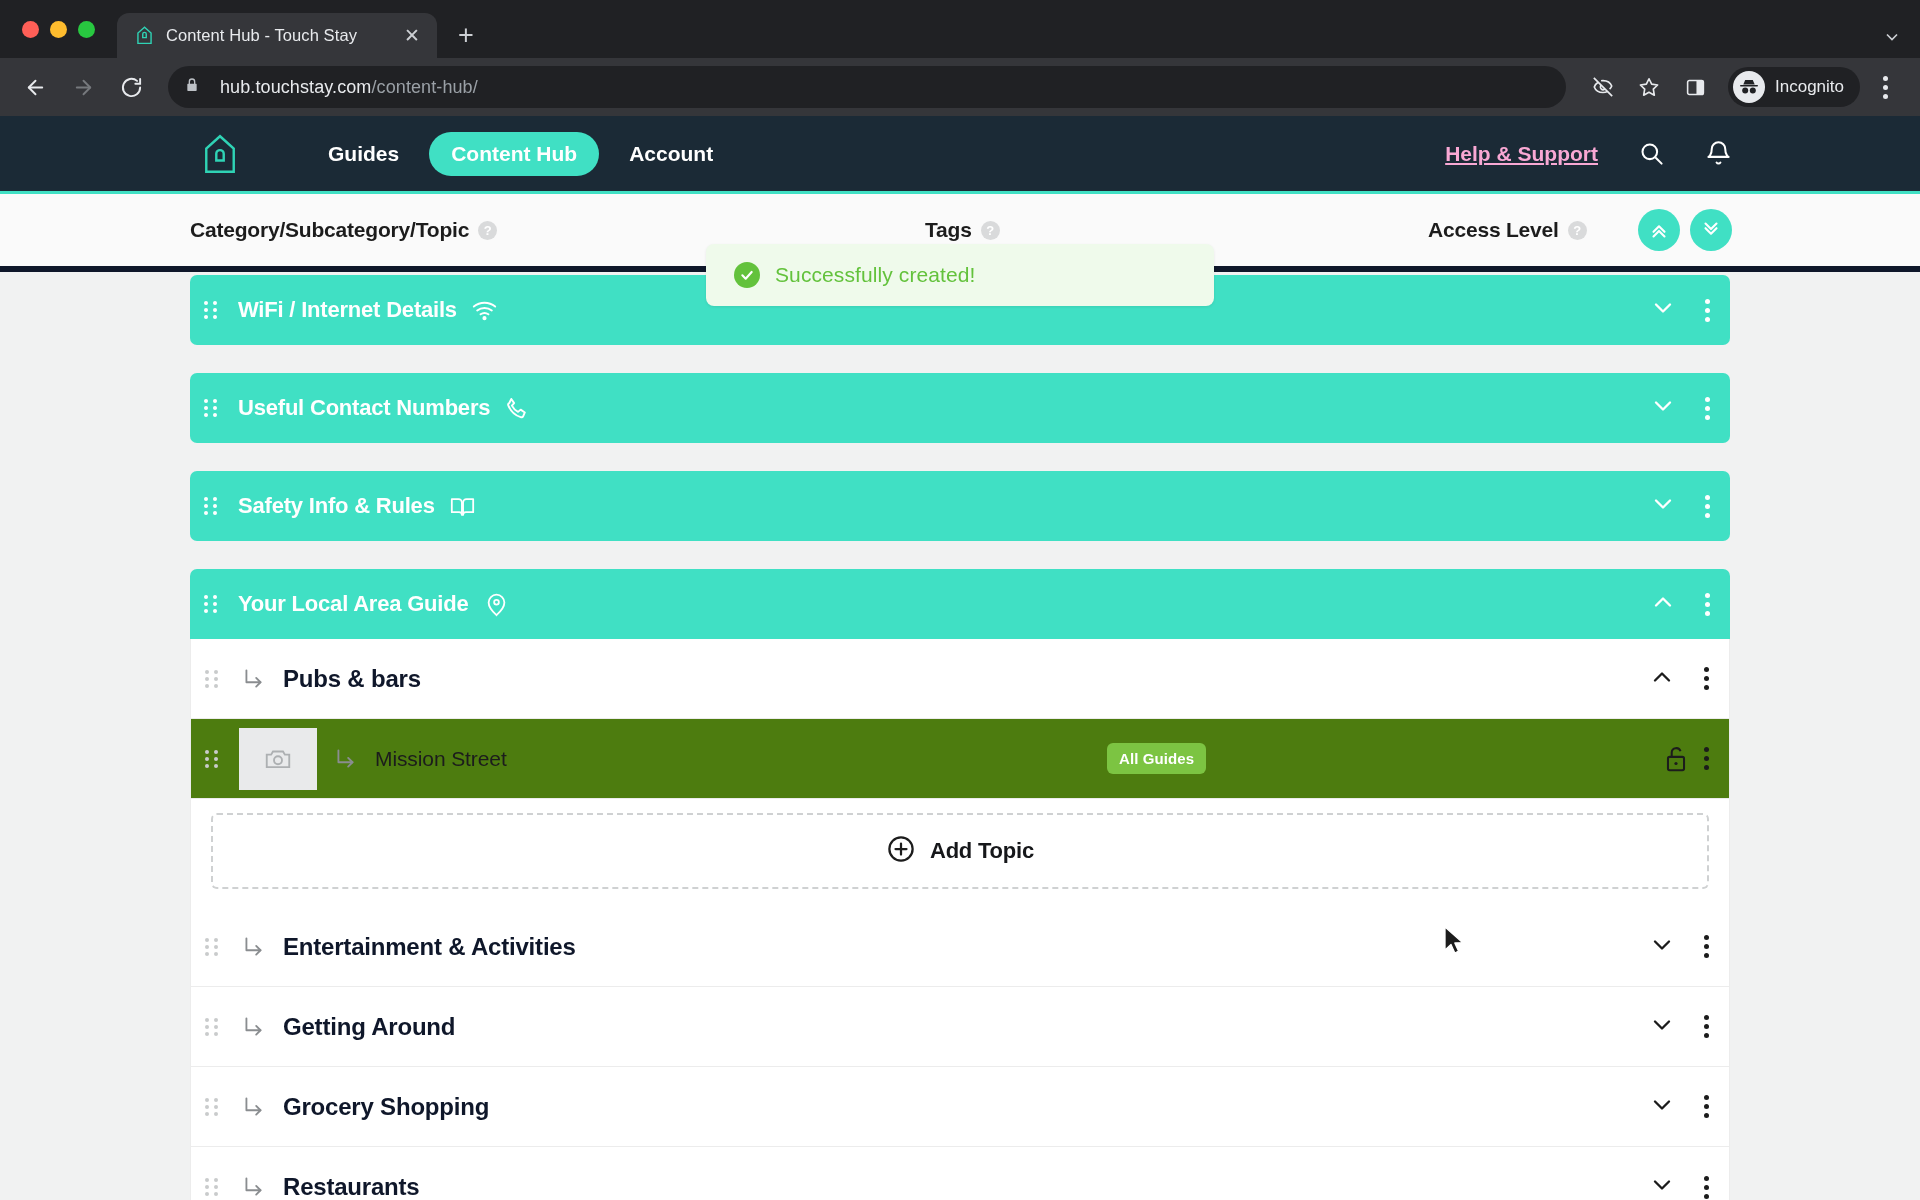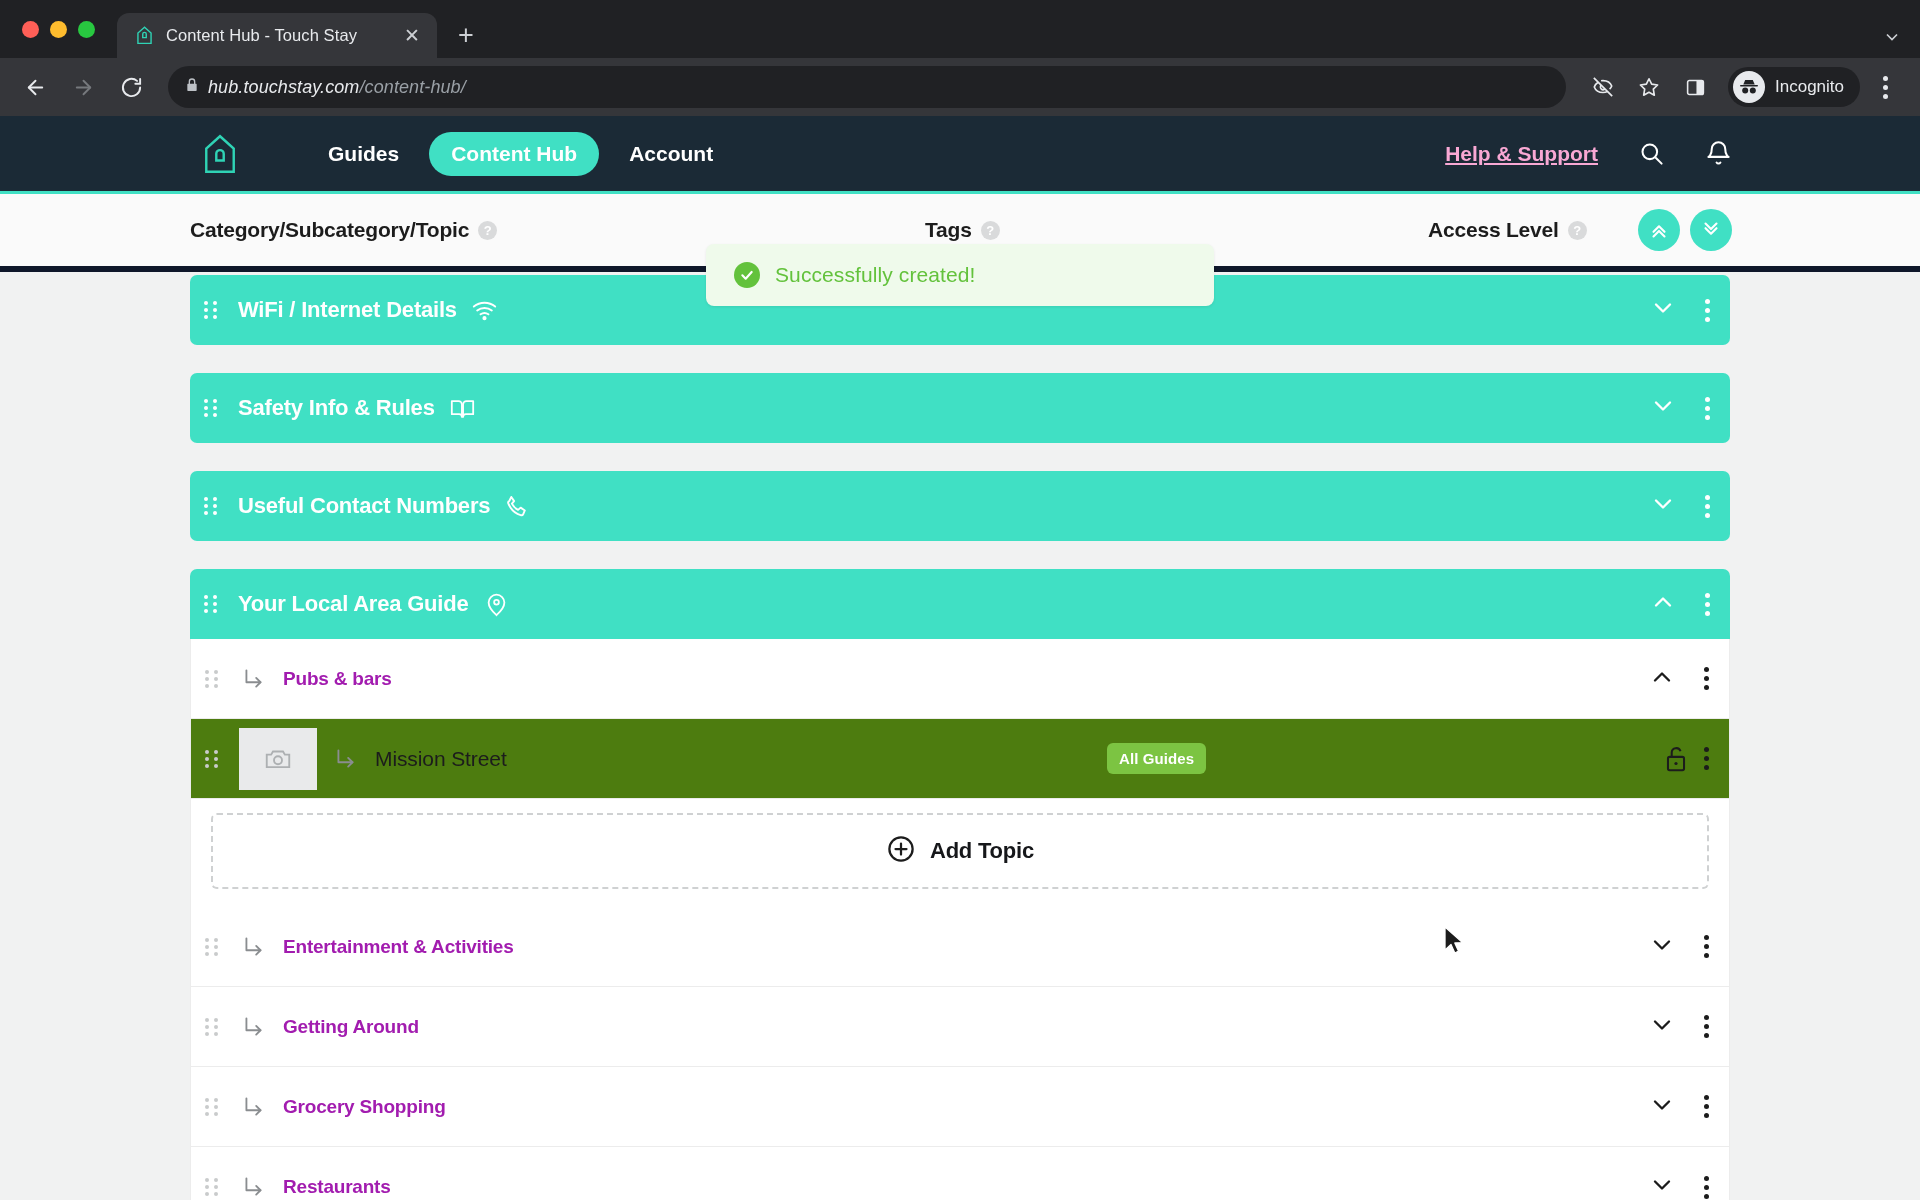--- a/index.html
+++ b/index.html
@@ -32,21 +32,21 @@
   .tab-close { width: 26px; height: 26px; display:flex; align-items:center; justify-content:center; color:#cdd0d4; font-size: 19px; border-radius: 50%; }
   .newtab { width: 40px; height: 40px; display:flex; align-items:center; justify-content:center; color:#cdd0d4; font-size: 27px; margin-left: 9px; margin-bottom: 3px;}
   .tabstrip-right { margin-left:auto; display:flex; align-items:center; padding: 0 18px 6px 0; }
   .chev-down-chrome { color:#cdd0d4; font-size: 18px; }
 
   .toolbar { height: 58px; background:#35363a; display:flex; align-items:center; padding: 0 14px; gap: 6px; }
   .tb-btn { width: 42px; height: 42px; border-radius:50%; display:flex; align-items:center; justify-content:center; color:#e8eaed; }
   .tb-btn.fwd { color:#76797d; }
   .omnibox {
     flex:1; height: 42px; background:#202124; border-radius: 21px; display:flex; align-items:center;
-    padding: 0 16px; margin: 0 10px; gap: 8px; font-style: italic;
+    padding: 0 16px; margin: 0 10px; gap: 20px;
   }
   .omni-url { font-size: 18px; color:#e8eaed; white-space:nowrap; letter-spacing:.1px; }
   .omni-url .path { color:#9aa0a6; }
   .tb-right { display:flex; align-items:center; gap: 4px; }
   .incognito-pill {
     height:40px; background:#202124; border-radius: 20px; display:flex; align-items:center; gap:10px;
     padding: 0 16px 0 5px; margin-left: 8px;
   }
   .incog-avatar { width:32px; height:32px; border-radius:50%; background:#e8eaed; display:flex; align-items:center; justify-content:center; }
   .incognito-label { color:#e8eaed; font-size:17px; }
@@ -104,21 +104,21 @@
   .cat-icon { margin-left: 14px; display:flex; align-items:center; }
   .row-actions { margin-left:auto; display:flex; align-items:center; gap: 28px; }
 
   .group { background:#fff; border-radius: 0 0 7px 7px; margin-bottom: 28px; overflow:hidden; border:1px solid #ececec; border-top:none;}
   .sub-row {
     height: 80px; display:flex; align-items:center; padding: 0 20px 0 14px; background:#fff;
     border-bottom: 1px solid #ececec; position:relative;
   }
   .sub-row:last-child { border-bottom:none; }
   .arrow-ico { margin-left: 16px; display:flex; align-items:center; flex:0 0 auto; }
-  .sub-title { font-size: 19px; font-weight: 700; color:#a21caf; margin-left: 16px; letter-spacing:-.2px; }
+  .sub-title { font-size: 24px; font-weight: 700; color:#0f172a; margin-left: 16px; letter-spacing:-.2px; }
 
   .topic-row {
     height: 80px; display:flex; align-items:center; padding-left: 14px; padding-right: 20px;
     background:#4d7c0f; border-bottom:1px solid #ececec; position:relative;
   }
   .thumb { width: 78px; height: 62px; background:#e9eaeb; display:flex; align-items:center; justify-content:center; margin-left: 14px; flex:0 0 78px;}
   .topic-title { font-size: 21px; color:#1c1c1c; margin-left: 16px; letter-spacing:-.1px; }
   .tag-badge {
     position:absolute; left: 916px; background:#7cc442; color:#fff; font-size: 15px; font-weight: 700;
     padding: 7px 12px; border-radius: 6px; letter-spacing:.1px;
@@ -353,58 +353,58 @@
             </span>
           <span class="grip-row">
               <i class="grip-d"></i>
               <i class="grip-d"></i>
             </span>
           <span class="grip-row">
               <i class="grip-d"></i>
               <i class="grip-d"></i>
             </span>
         </span>
+        <span class="cat-title">Useful Contact Numbers</span>
+        <span class="cat-icon">
+          <svg width="27" height="27" viewBox="0 0 24 24" fill="none" stroke="#fff" stroke-width="1.7" stroke-linejoin="round">
+              <path d="M6.5 3.5 9 7.2l-2 2.3a12.5 12.5 0 0 0 5.5 5.5l2.3-2 3.7 2.5-1.4 3.2c-.4.9-1.4 1.3-2.3 1C9.8 18.2 5.8 14.2 3.8 9.2c-.3-.9.1-1.9 1-2.3l1.7-3.4Z"></path>
+            </svg>
+        </span>
+        <span class="row-actions">
+          <span><svg width="28" height="28" viewBox="0 0 24 24" fill="none" stroke="#fff" stroke-width="2" stroke-linecap="round" stroke-linejoin="round">
+                <path d="m6 9 6 6 6-6"></path>
+              </svg></span>
+          <span class="kebab">
+              <span></span>
+              <span></span>
+              <span></span>
+            </span>
+        </span>
+      </div>
+
+      <div class="cat-row">
+        <span class="grip">
+          <span class="grip-row">
+              <i class="grip-d"></i>
+              <i class="grip-d"></i>
+            </span>
+          <span class="grip-row">
+              <i class="grip-d"></i>
+              <i class="grip-d"></i>
+            </span>
+          <span class="grip-row">
+              <i class="grip-d"></i>
+              <i class="grip-d"></i>
+            </span>
+        </span>
         <span class="cat-title">Safety Info &amp; Rules</span>
         <span class="cat-icon">
           <svg width="27" height="27" viewBox="0 0 24 24" fill="none" stroke="#fff" stroke-width="1.6" stroke-linejoin="round">
               <path d="M2.5 5.5h6a3 3 0 0 1 3 3v11a2.5 2.5 0 0 0-2.5-2.5h-6.5V5.5Z"></path>
               <path d="M21.5 5.5h-6a3 3 0 0 0-3 3v11a2.5 2.5 0 0 1 2.5-2.5h6.5V5.5Z"></path>
-            </svg>
-        </span>
-        <span class="row-actions">
-          <span><svg width="28" height="28" viewBox="0 0 24 24" fill="none" stroke="#fff" stroke-width="2" stroke-linecap="round" stroke-linejoin="round">
-                <path d="m6 9 6 6 6-6"></path>
-              </svg></span>
-          <span class="kebab">
-              <span></span>
-              <span></span>
-              <span></span>
-            </span>
-        </span>
-      </div>
-
-      <div class="cat-row">
-        <span class="grip">
-          <span class="grip-row">
-              <i class="grip-d"></i>
-              <i class="grip-d"></i>
-            </span>
-          <span class="grip-row">
-              <i class="grip-d"></i>
-              <i class="grip-d"></i>
-            </span>
-          <span class="grip-row">
-              <i class="grip-d"></i>
-              <i class="grip-d"></i>
-            </span>
-        </span>
-        <span class="cat-title">Useful Contact Numbers</span>
-        <span class="cat-icon">
-          <svg width="27" height="27" viewBox="0 0 24 24" fill="none" stroke="#fff" stroke-width="1.7" stroke-linejoin="round">
-              <path d="M6.5 3.5 9 7.2l-2 2.3a12.5 12.5 0 0 0 5.5 5.5l2.3-2 3.7 2.5-1.4 3.2c-.4.9-1.4 1.3-2.3 1C9.8 18.2 5.8 14.2 3.8 9.2c-.3-.9.1-1.9 1-2.3l1.7-3.4Z"></path>
             </svg>
         </span>
         <span class="row-actions">
           <span><svg width="28" height="28" viewBox="0 0 24 24" fill="none" stroke="#fff" stroke-width="2" stroke-linecap="round" stroke-linejoin="round">
                 <path d="m6 9 6 6 6-6"></path>
               </svg></span>
           <span class="kebab">
               <span></span>
               <span></span>
               <span></span>

